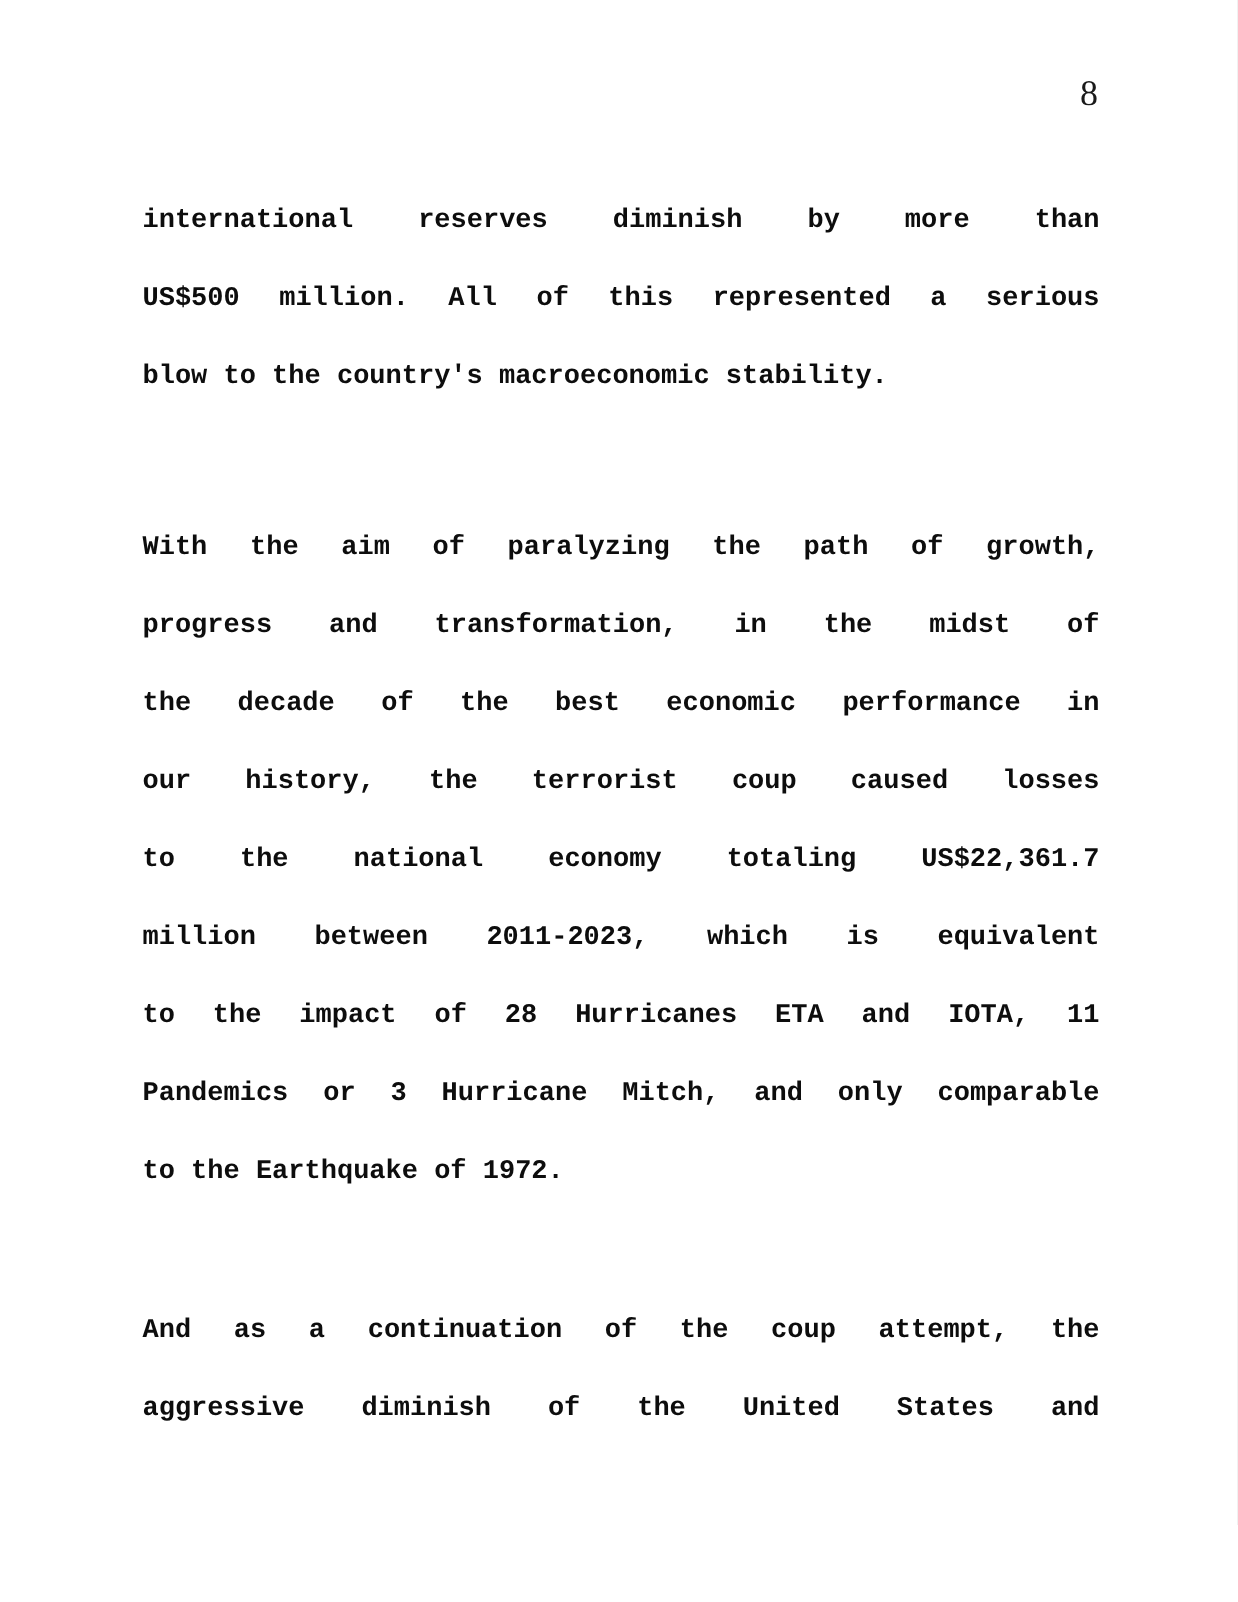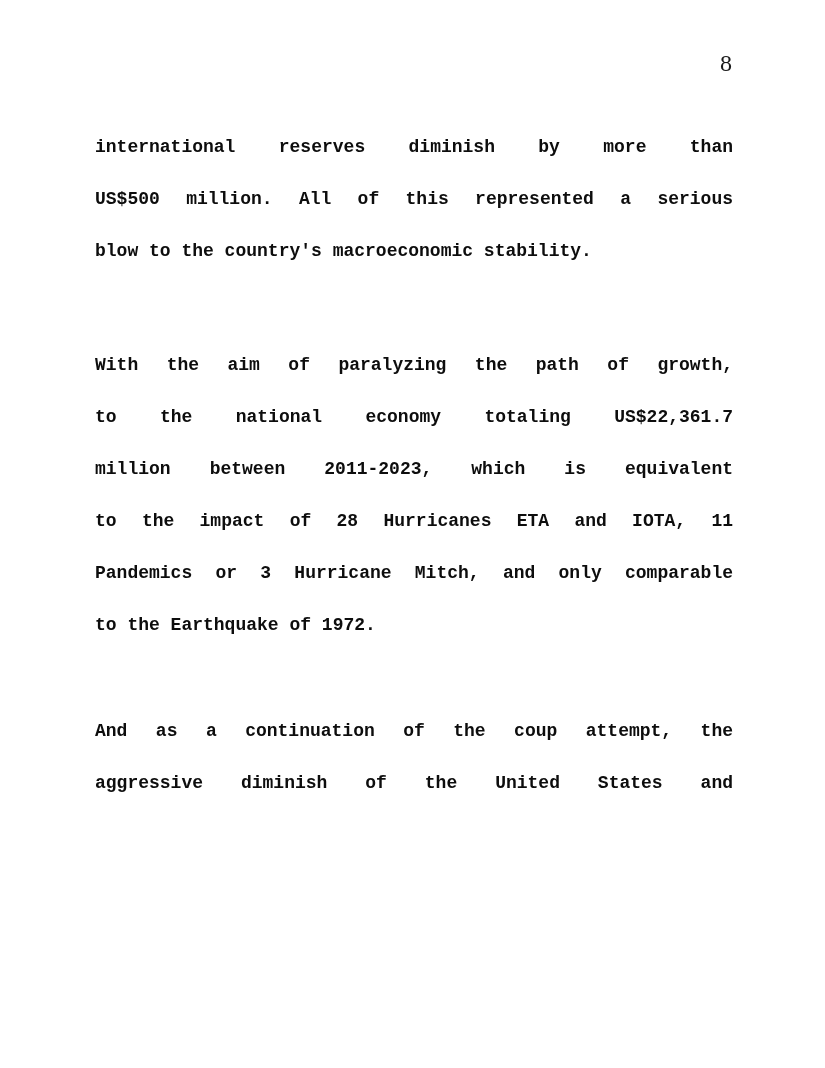--- a/index.html
+++ b/index.html
@@ -65,20 +65,23 @@
   <div class="text-block">
 
     <div class="para para-1">
       <div class="line">international reserves diminish by more than</div>
       <div class="line">US$500 million. All of this represented a serious</div>
       <div class="line line-natural">blow to the country's macroeconomic stability.</div>
     </div>
 
     <div class="para para-2">
       <div class="line">With the aim of paralyzing the path of growth,</div>
+      <div class="line">progress and transformation, in the midst of</div>
+      <div class="line">the decade of the best economic performance in</div>
+      <div class="line">our history, the terrorist coup caused losses</div>
       <div class="line">to the national economy totaling US$22,361.7</div>
       <div class="line">million between 2011-2023, which is equivalent</div>
       <div class="line">to the impact of 28 Hurricanes ETA and IOTA, 11</div>
       <div class="line">Pandemics or 3 Hurricane Mitch, and only comparable</div>
       <div class="line line-natural">to the Earthquake of 1972.</div>
     </div>
 
     <div class="para para-3">
       <div class="line">And as a continuation of the coup attempt, the</div>
       <div class="line">aggressive diminish of the United States and</div>

